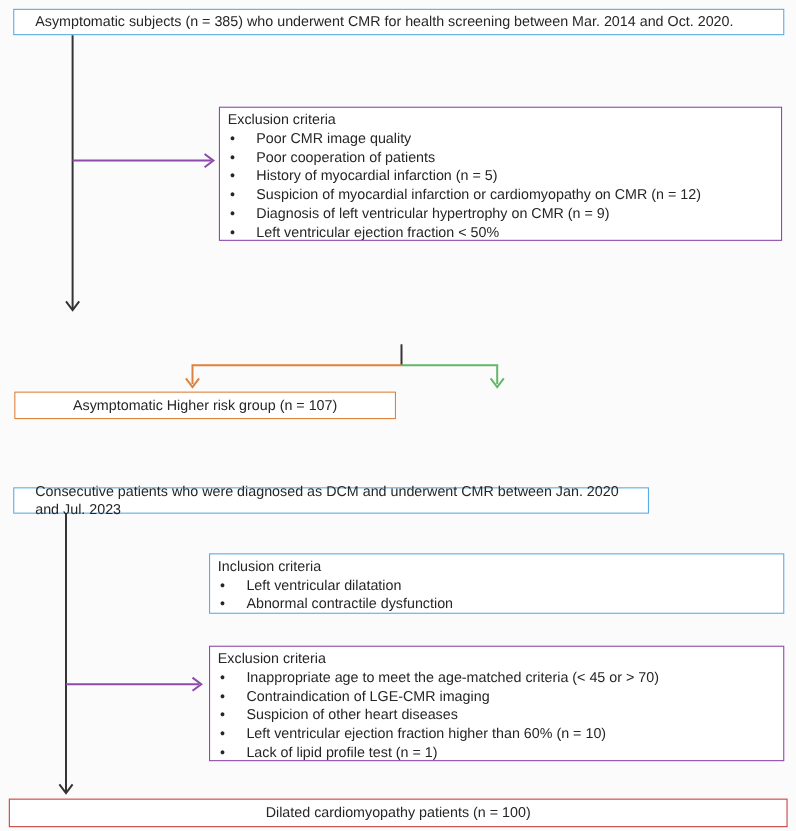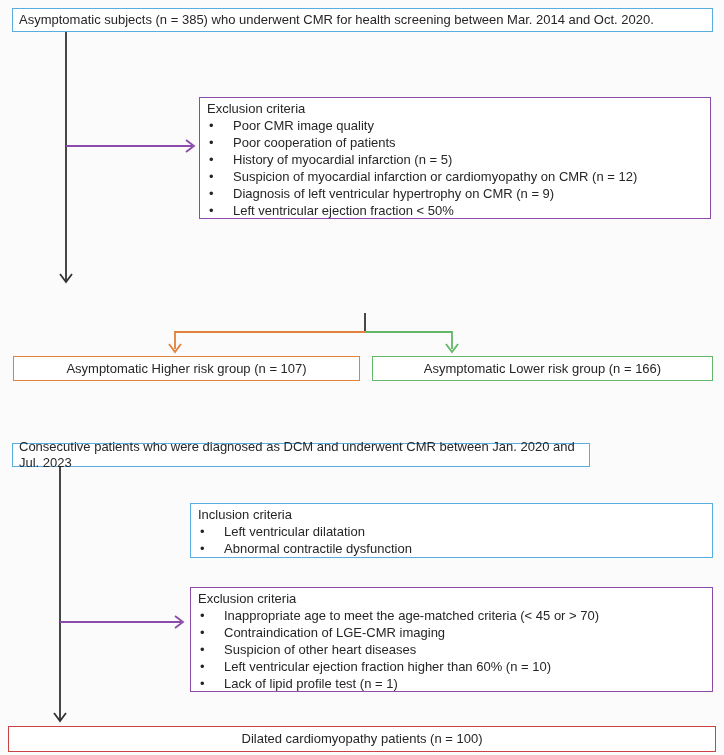--- a/index.html
+++ b/index.html
@@ -30,21 +30,21 @@
     position: absolute;
     box-sizing: border-box;
     background: #ffffff;
     border: 1.5px solid #999;
     font-size: 13px;
     line-height: 16px;
   }
   .bar {
     display: flex;
     align-items: center;
-    padding: 0 6px;
+    padding: 0 19px;
   }
   .bar.center { justify-content: center; }
   .blue-border   { border-color: #5aade0; }
   .purple-border { border-color: #8c4bab; }
   .red-border    { border-color: #c94343; }
   .orange-border { border-color: #e0813c; }
   .green-border  { border-color: #63b768; }
 
   .criteria { padding: 2px 24px 2px 7px; }
   .crit-title { line-height: 17px; }
@@ -107,23 +107,20 @@
           <span class="bullet-text">Left ventricular ejection fraction &lt; 50%</span>
         </div>
       </div>
   </div>
 
 
   <div class="box bar center orange-border" style="left:13px; top:356px; width:347px; height:25px;">
     <span>Asymptomatic Higher risk group (n = 107)</span>
   </div>
 
-  <div class="box bar center green-border" style="left:372px; top:356px; width:341px; height:25px;">
-    <span>Asymptomatic Lower risk group (n = 166)</span>
-  </div>
 
   <div class="box bar blue-border" style="left:12px; top:443px; width:578px; height:24px;">
     <span>Consecutive patients who were diagnosed as DCM and underwent CMR between Jan. 2020 and Jul. 2023</span>
   </div>
 
   <div class="box criteria blue-border" style="left:190px; top:503px; width:523px; height:55px;">
     <div class="crit-title">Inclusion criteria</div>
     <div>
         <div class="bullet-row">
           <span class="bullet">•</span>

